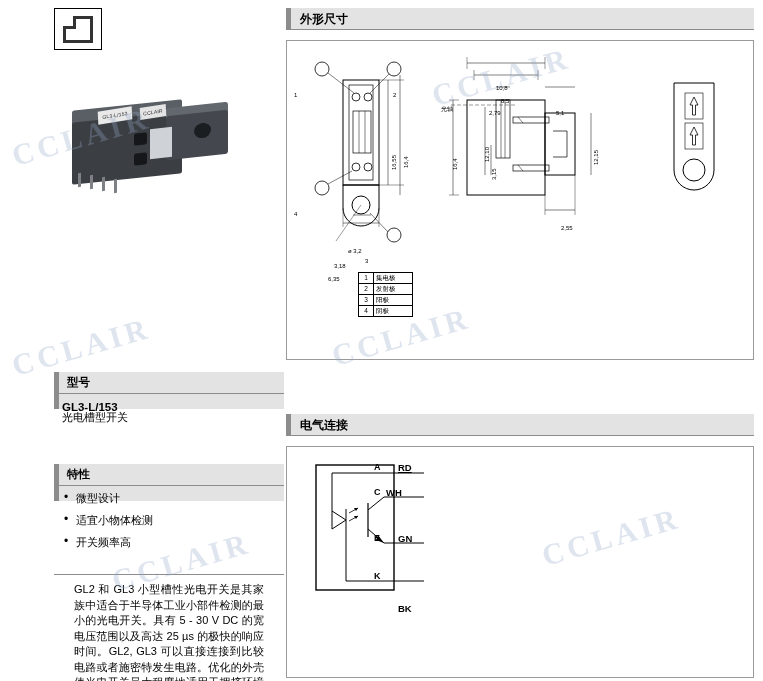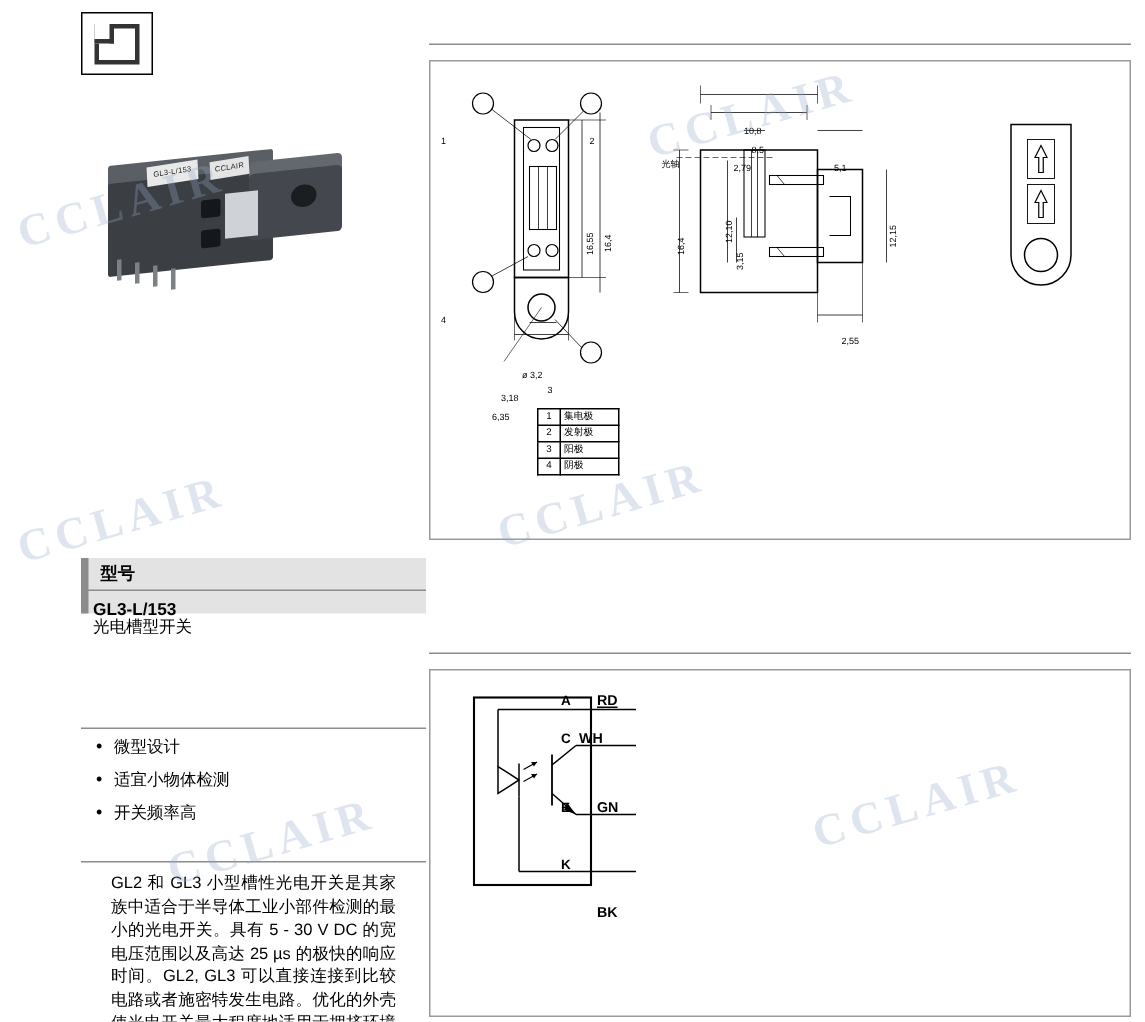--- a/index.html
+++ b/index.html
@@ -377,33 +377,39 @@
       <div class="pin" style="left:60px; top:84px; transform:skewY(-6deg);"></div>
     </div>
 
     <div class="sec-head" style="left:14px; top:372px;">
       <span>型号</span>
     </div>
     <div class="sec-rule" style="left:14px; top:393px;"></div>
     <div class="model-name" style="top:401px;">GL3-L/153</div>
     <div class="model-desc" style="top:410px;">光电槽型开关</div>
 
+    <div class="sec-head" style="left:14px; top:464px;">
+      <span>特性</span>
+    </div>
     <div class="sec-rule" style="left:14px; top:485px;"></div>
     <ul class="feat" style="top:492px;">
       <li>微型设计</li>
       <li>适宜小物体检测</li>
       <li>开关频率高</li>
     </ul>
 
     <div class="sec-rule" style="left:14px; top:574px;"></div>
     <div class="desc-text" style="top:582px;">GL2 和 GL3 小型槽性光电开关是其家族中适合于半导体工业小部件检测的最小的光电开关。具有 5 - 30 V DC 的宽电压范围以及高达 25 µs 的极快的响应时间。GL2, GL3 可以直接连接到比较电路或者施密特发生电路。优化的外壳使光电开关最大程度地适用于拥挤环境中。</div>
   </div>
 
   <div class="right-col">
 
+    <div class="rsec-head" style="left:0px; top:8px;">
+      <span>外形尺寸</span>
+    </div>
     <div class="rsec-rule" style="left:0px; top:29px;"></div>
     <div class="panel-border" style="left:0px; top:40px; width:468px; height:320px;"></div>
 
     <svg style="position:absolute; left:20px; top:45px;" width="130" height="215">
 
       <rect x="37" y="35" width="36" height="105" fill="none" stroke="#000" stroke-width="1"></rect>
       <rect x="43" y="40" width="24" height="95" fill="none" stroke="#000" stroke-width="0.7"></rect>
 
       <circle cx="50" cy="52" r="4" fill="none" stroke="#000" stroke-width="0.8"></circle>
       <circle cx="62" cy="52" r="4" fill="none" stroke="#000" stroke-width="0.8"></circle>
@@ -523,20 +529,23 @@
     <svg style="position:absolute; left:380px; top:75px;" width="70" height="160">
       <path d="M8 8 L48 8 L48 95 A20 20 0 0 1 8 95 Z" fill="none" stroke="#000" stroke-width="1"></path>
       <circle cx="28" cy="95" r="11" fill="none" stroke="#000" stroke-width="1"></circle>
 
       <path d="M28 22 L24 30 L26.5 30 L26.5 40 L29.5 40 L29.5 30 L32 30 Z" fill="none" stroke="#000" stroke-width="0.8"></path>
       <rect x="19" y="18" width="18" height="26" fill="none" stroke="#000" stroke-width="0.6"></rect>
       <path d="M28 52 L24 60 L26.5 60 L26.5 70 L29.5 70 L29.5 60 L32 60 Z" fill="none" stroke="#000" stroke-width="0.8"></path>
       <rect x="19" y="48" width="18" height="26" fill="none" stroke="#000" stroke-width="0.6"></rect>
     </svg>
 
+    <div class="rsec-head" style="left:0px; top:414px;">
+      <span>电气连接</span>
+    </div>
     <div class="rsec-rule" style="left:0px; top:435px;"></div>
     <div class="panel-border" style="left:0px; top:446px; width:468px; height:232px;"></div>
 
     <svg style="position:absolute; left:20px; top:455px;" width="190" height="155">
 
       <rect x="10" y="10" width="78" height="125" fill="none" stroke="#000" stroke-width="1.4"></rect>
 
       <path d="M26 56 L26 74 L40 65 Z" fill="none" stroke="#000" stroke-width="1"></path>
       <line x1="40" y1="54" x2="40" y2="76" stroke="#000" stroke-width="1"></line>
 

